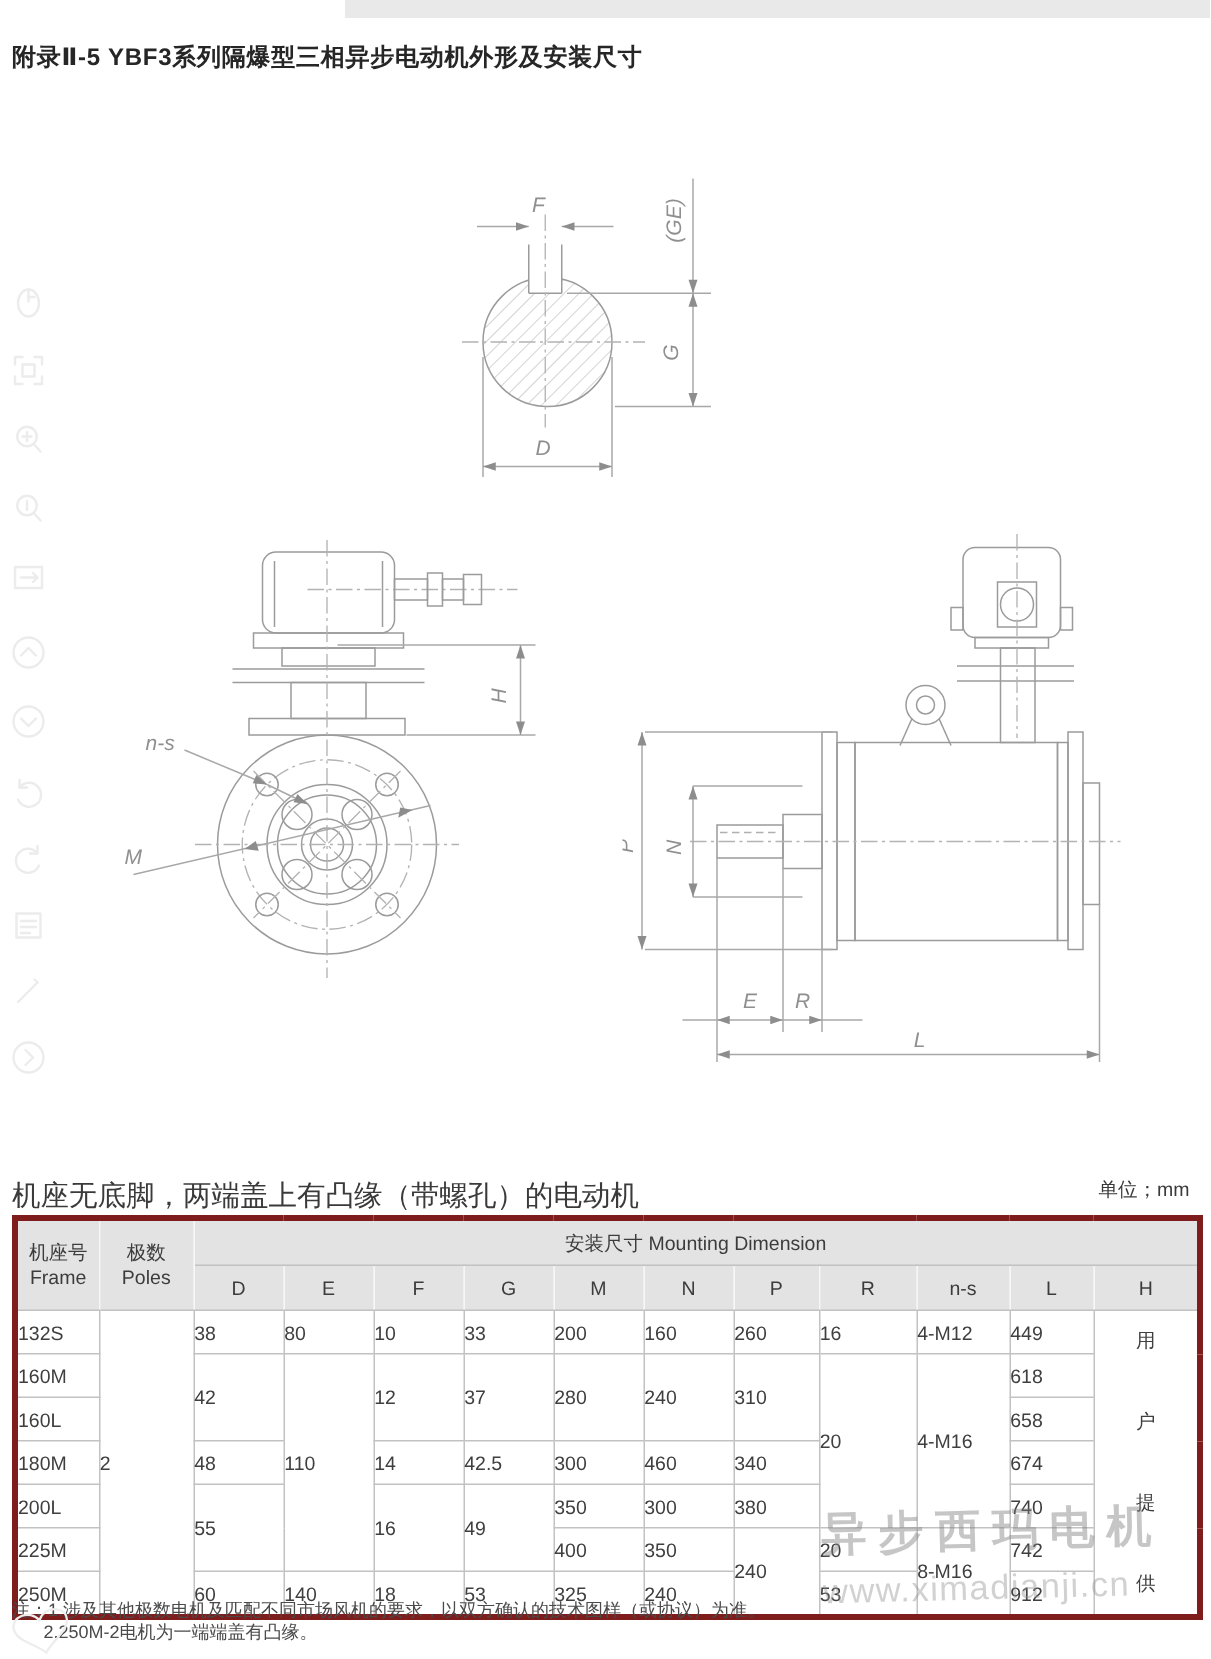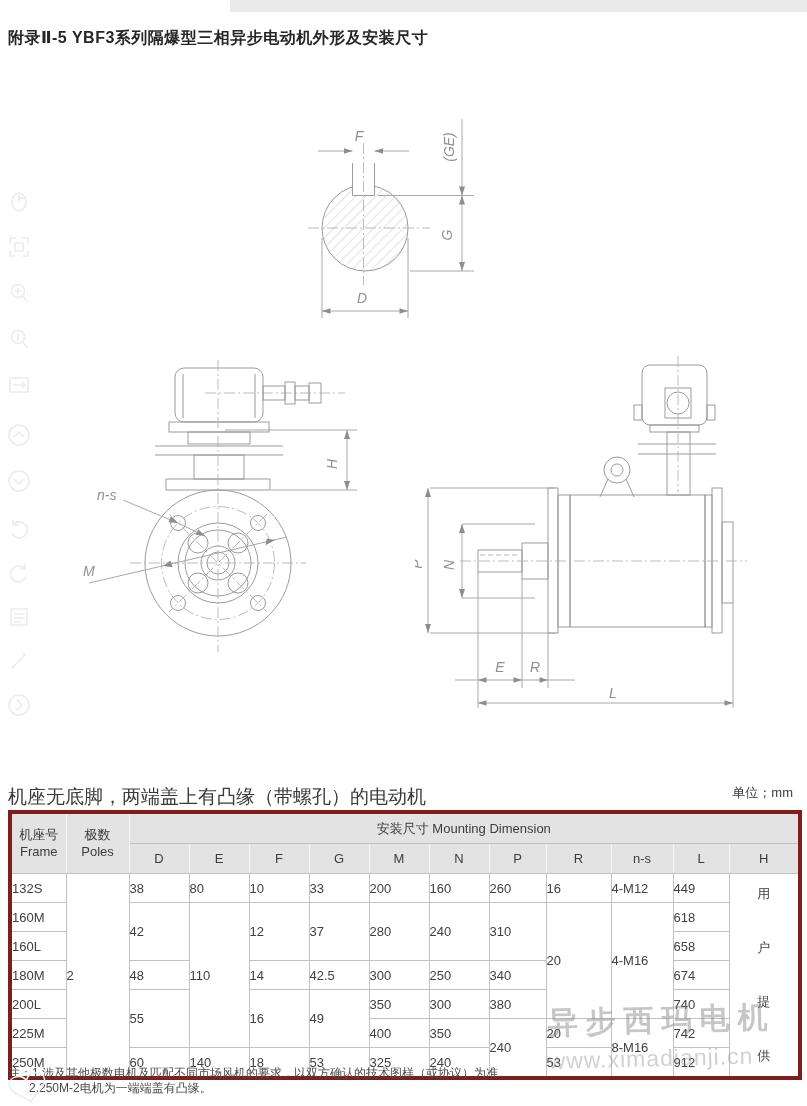--- a/index.html
+++ b/index.html
@@ -366,21 +366,21 @@
       <tr>
         <td>160L</td>
         <td>658</td>
       </tr>
       <tr>
         <td>180M</td>
         <td>48</td>
         <td>14</td>
         <td>42.5</td>
         <td>300</td>
-        <td>250</td>
+        <td>460</td>
         <td>340</td>
         <td>674</td>
       </tr>
       <tr>
         <td>200L</td>
         <td rowspan="2">55</td>
         <td rowspan="2">16</td>
         <td rowspan="2">49</td>
         <td>350</td>
         <td>300</td>

